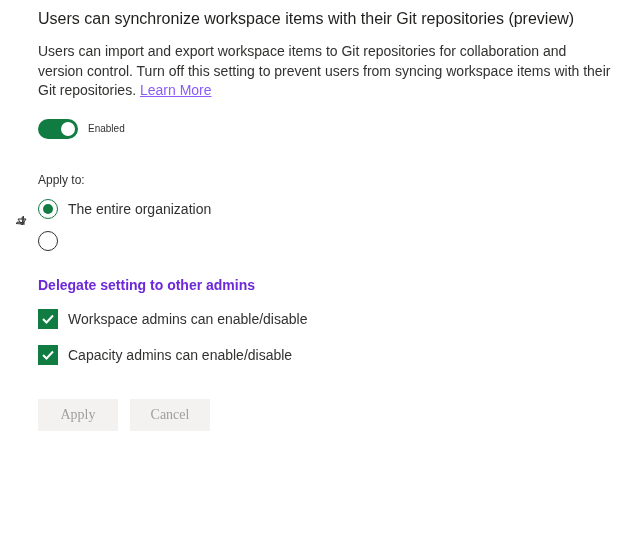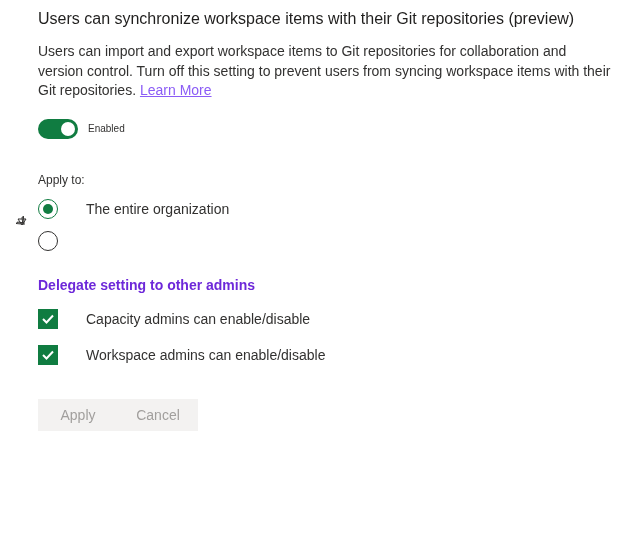--- a/index.html
+++ b/index.html
@@ -68,21 +68,21 @@
     }
     .toggle-label { font-size: 10px; }
     .section-label {
       margin-top: 34px;
       font-size: 12px;
       color: #323130;
     }
     .radio-row, .check-row {
       display: flex;
       align-items: center;
-      gap: 28px;
+      gap: 10px;
       margin-top: 12px;
       cursor: pointer;
     }
     .radio {
       width: 20px;
       height: 20px;
       border: 1px solid #323130;
       border-radius: 50%;
       display: flex;
       align-items: center;
@@ -113,22 +113,23 @@
       font-weight: 600;
       color: #6d28d9;
     }
     .delegate-desc {
       margin-top: 8px;
       color: #323130;
       line-height: 1.4;
     }
     .button-row {
       display: flex;
-      gap: 0;
+      gap: 12px;
       margin-top: 34px;
+      font-family: Liberation Serif, serif;
     }
     .btn {
       min-width: 80px;
       height: 32px;
       background: #f3f2f1;
       color: #a19f9d;
       border: none;
       font-family: inherit;
       font-size: 14px;
       padding: 0 18px;
@@ -172,30 +173,30 @@
 
 
     <div class="delegate-header">Delegate setting to other admins</div>
 
     <div class="check-row" style="margin-top:16px">
       <div class="checkbox checked">
         <svg class="check-svg" viewBox="0 0 14 14">
             <path d="M2 7 L5.5 10.5 L12 3.5" fill="none" stroke="#fff" stroke-width="2"></path>
           </svg>
       </div>
-      <span>Capacity admins can enable/disable</span>
+      <span>Workspace admins can enable/disable</span>
     </div>
 
     <div class="check-row" style="margin-top:16px">
       <div class="checkbox checked">
         <svg class="check-svg" viewBox="0 0 14 14">
             <path d="M2 7 L5.5 10.5 L12 3.5" fill="none" stroke="#fff" stroke-width="2"></path>
           </svg>
       </div>
-      <span>Workspace admins can enable/disable</span>
+      <span>Capacity admins can enable/disable</span>
     </div>
 
     <div class="button-row">
       <button class="btn">Apply</button>
       <button class="btn">Cancel</button>
     </div>
   </div>
 </div>
 
 </body></html>

